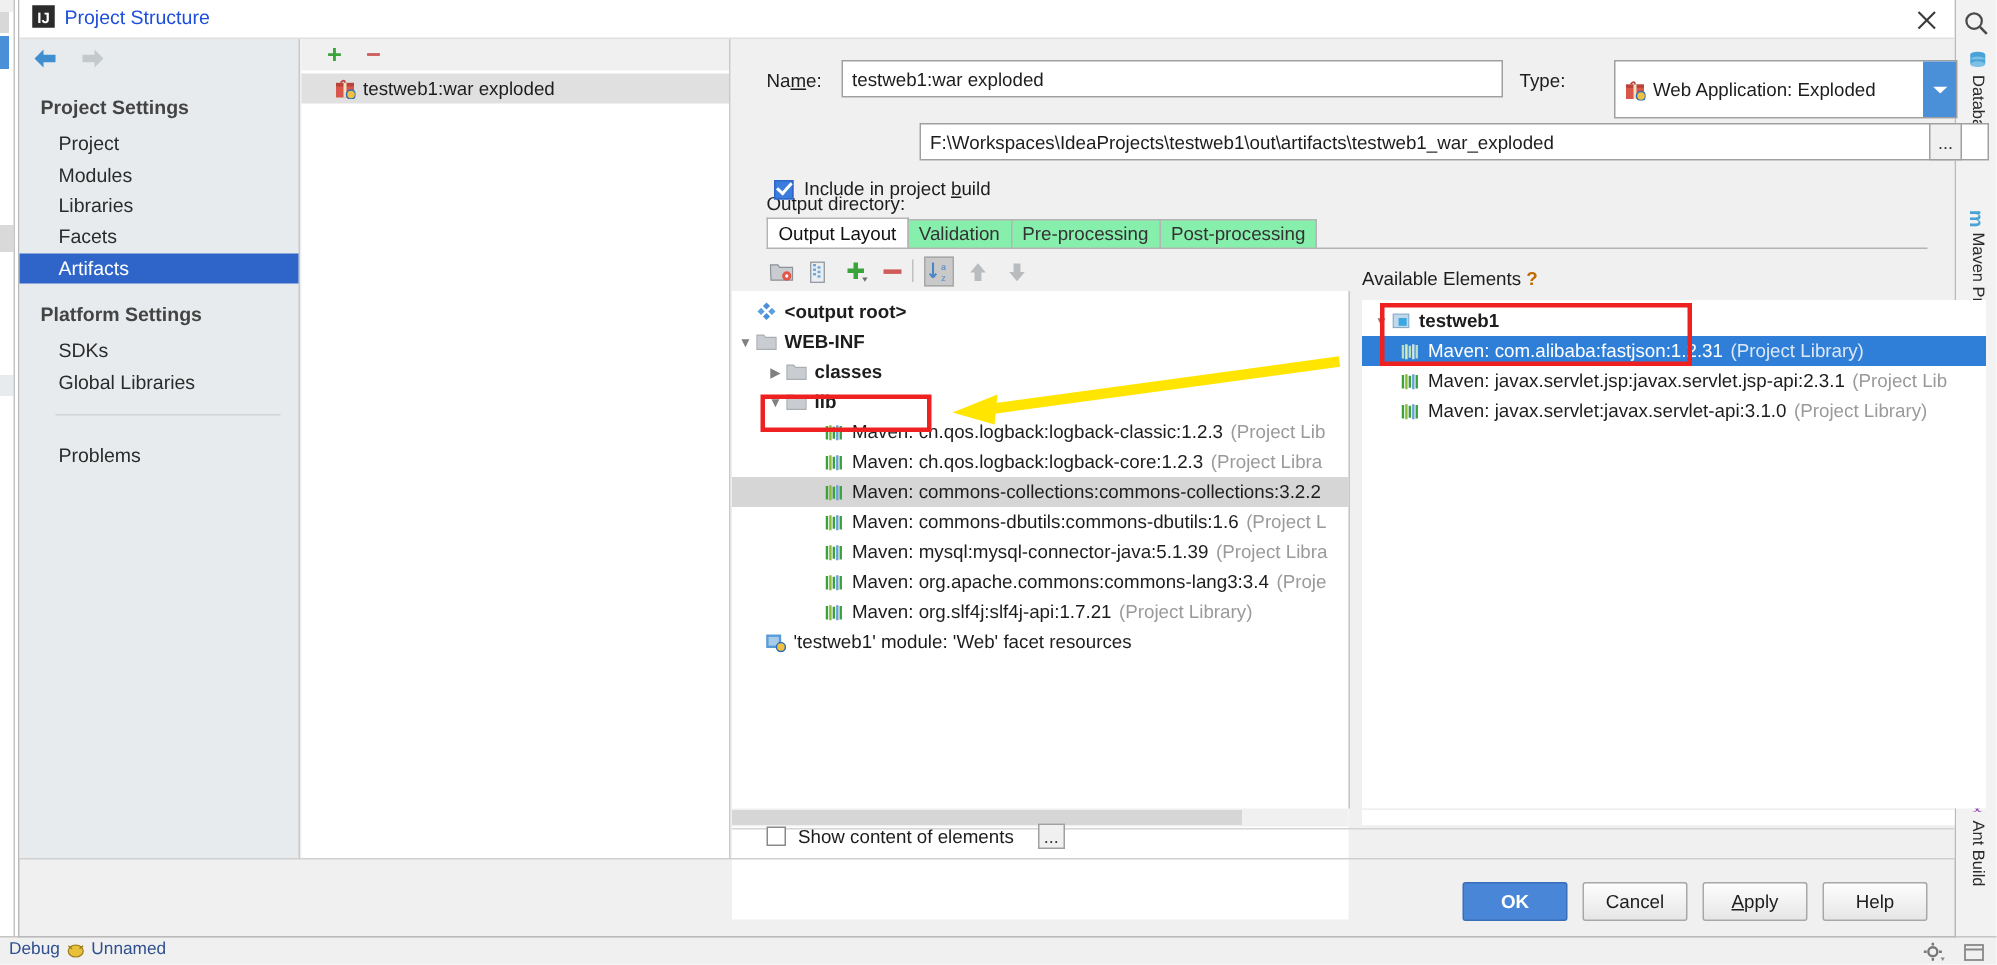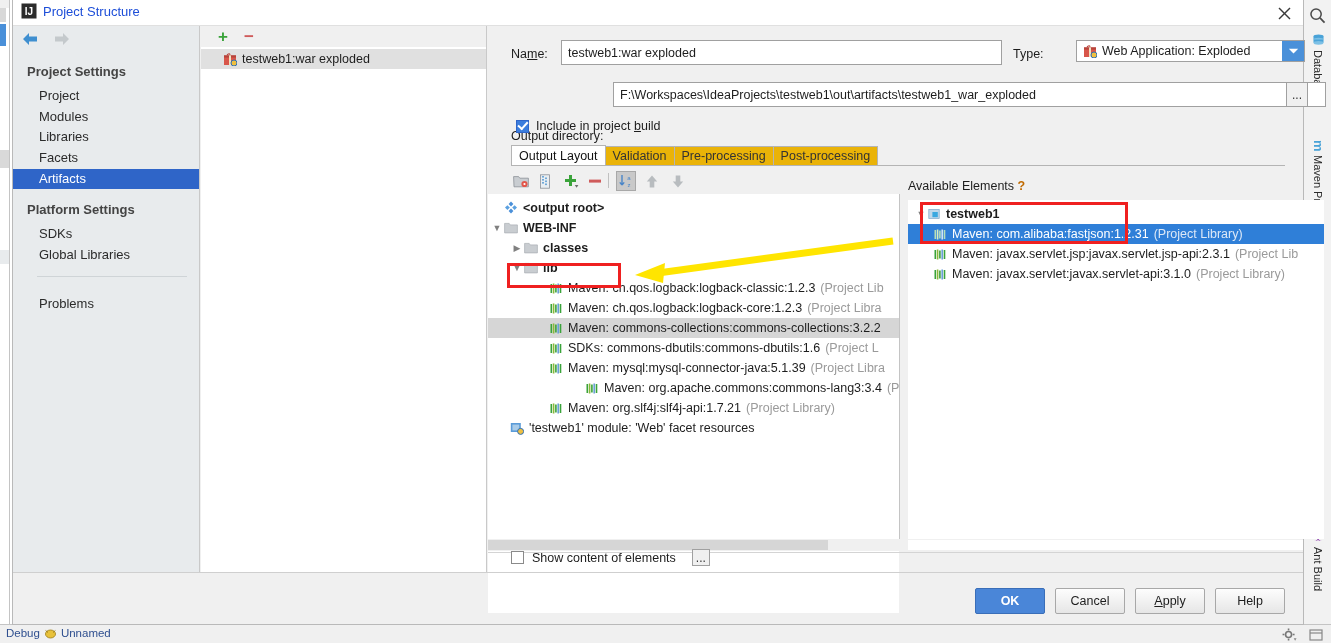--- a/index.html
+++ b/index.html
@@ -67,21 +67,21 @@
   .combo-arrow{position:absolute;right:0;top:0;bottom:0;width:22px;background:#4a90d9;display:flex;align-items:center;justify-content:center;}
   .btn-dots{position:absolute;background:#f0f0f0;border:1px solid #a0a0a0;box-sizing:border-box;display:flex;align-items:center;justify-content:center;font-size:12px;color:#333;}
 
   .chk-wrap{position:absolute;display:flex;align-items:center;gap:7px;font-size:12.5px;}
   .chk{width:13px;height:13px;border:1px solid #8a8a8a;background:#ffffff;box-sizing:border-box;display:flex;align-items:center;justify-content:center;}
   .chk.on{background:#3b7ddd;border-color:#2f65c8;}
   .chk.on:after{content:"";display:block;width:4px;height:8px;border:solid #ffffff;border-width:0 2px 2px 0;transform:rotate(42deg) translate(-1px,-1px);}
 
   
   .tabstrip{position:absolute;left:23px;top:119px;height:21px;display:flex;align-items:flex-end;}
-  .tab{height:20px;line-height:19px;padding:0 7px;font-size:12.5px;color:#333;background:#eab308;border:1px solid #b4b4b4;border-bottom:none;box-sizing:border-box;margin-right:-1px;}
+  .tab{height:20px;line-height:19px;padding:0 7px;font-size:12.5px;color:#333;background:#86efac;border:1px solid #b4b4b4;border-bottom:none;box-sizing:border-box;margin-right:-1px;}
   .tab.active{background:#ffffff;color:#111;height:21px;line-height:20px;}
   .tabline{position:absolute;left:23px;top:139px;right:18px;height:1px;background:#b4b4b4;}
 
   
   .ol-toolbar{position:absolute;left:23px;top:144px;right:18px;height:22px;}
   .oltb-btn{position:absolute;top:1px;width:20px;height:20px;display:flex;align-items:center;justify-content:center;}
   .oltb-btn.pressed{background:#c9c9c9;border:1px solid #a8a8a8;box-sizing:border-box;}
   .oltb-sep{position:absolute;top:3px;width:1px;height:15px;background:#c0c0c0;}
 
   
@@ -251,21 +251,21 @@
         <span>testweb1:war exploded</span>
       </div>
     </div>
 
     <div class="rightpane">
 
       <div class="frm-label" style="left:23px;top:21px;">Na<u>m</u>e:</div>
       <div class="txt" style="left:73px;top:14px;width:441px;height:25px;">testweb1:war exploded</div>
 
       <div class="frm-label" style="left:525px;top:21px;">Type:</div>
-      <div class="combo" style="left:588px;top:14px;width:229px;height:22px;">
+      <div class="combo" style="left:588px;top:14px;width:229px;height:39px;">
         <svg width="14" height="14" viewBox="0 0 14 14">
           <rect x="1" y="5" width="12" height="8" fill="#d8564a"></rect>
           <rect x="1" y="3.2" width="12" height="2.4" fill="#b8433a"></rect>
           <rect x="6" y="3.2" width="2" height="9.8" fill="#f0e0c0"></rect>
           <path d="M4 3 q3 -2.6 3 0.2" fill="none" stroke="#b8433a" stroke-width="1.1"></path>
           <circle cx="11" cy="11" r="3" fill="#f0c040" stroke="#2d6fb8" stroke-width="1"></circle>
         </svg>
         <span>Web Application: Exploded</span>
         <div class="combo-arrow">
           <svg width="11" height="8" viewBox="0 0 11 8">
@@ -415,37 +415,37 @@
         </div>
 
         <div class="trow" style="top:144px;padding-left:62px;">
           <svg class="maven-ico" viewBox="0 0 13 11">
             <rect x="0.5" y="1" width="1.6" height="9" fill="#3aa33a"></rect>
               <rect x="2.8" y="0.5" width="1.6" height="10" fill="#8ab83a"></rect>
             <rect x="5.1" y="1.5" width="1.6" height="8" fill="#3aa33a"></rect>
               <rect x="7.4" y="0.5" width="1.6" height="10" fill="#6a9fd8"></rect>
             <rect x="9.7" y="1" width="1.6" height="9" fill="#3aa33a"></rect>
           </svg>
-          <span style="margin-left:5px;">SDKs: commons-dbutils:commons-dbutils:1.6</span>
+          <span style="margin-left:5px;">Maven: commons-dbutils:commons-dbutils:1.6</span>
           <span class="tdim" style="margin-left:5px;">(Project L</span>
         </div>
 
         <div class="trow" style="top:164px;padding-left:62px;">
           <svg class="maven-ico" viewBox="0 0 13 11">
             <rect x="0.5" y="1" width="1.6" height="9" fill="#3aa33a"></rect>
               <rect x="2.8" y="0.5" width="1.6" height="10" fill="#8ab83a"></rect>
             <rect x="5.1" y="1.5" width="1.6" height="8" fill="#3aa33a"></rect>
               <rect x="7.4" y="0.5" width="1.6" height="10" fill="#6a9fd8"></rect>
             <rect x="9.7" y="1" width="1.6" height="9" fill="#3aa33a"></rect>
           </svg>
           <span style="margin-left:5px;">Maven: mysql:mysql-connector-java:5.1.39</span>
           <span class="tdim" style="margin-left:5px;">(Project Libra</span>
         </div>
 
-        <div class="trow" style="top:184px;padding-left:62px;margin-left:36px;">
+        <div class="trow" style="top:184px;padding-left:62px;">
           <svg class="maven-ico" viewBox="0 0 13 11">
             <rect x="0.5" y="1" width="1.6" height="9" fill="#3aa33a"></rect>
               <rect x="2.8" y="0.5" width="1.6" height="10" fill="#8ab83a"></rect>
             <rect x="5.1" y="1.5" width="1.6" height="8" fill="#3aa33a"></rect>
               <rect x="7.4" y="0.5" width="1.6" height="10" fill="#6a9fd8"></rect>
             <rect x="9.7" y="1" width="1.6" height="9" fill="#3aa33a"></rect>
           </svg>
           <span style="margin-left:5px;">Maven: org.apache.commons:commons-lang3:3.4</span>
           <span class="tdim" style="margin-left:5px;">(Proje</span>
         </div>

